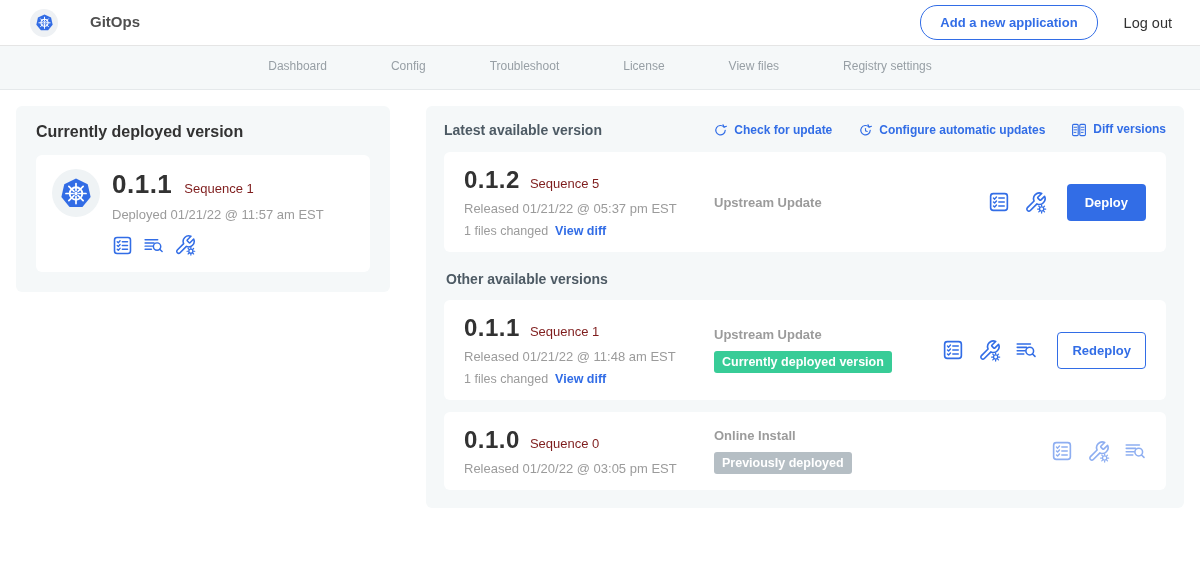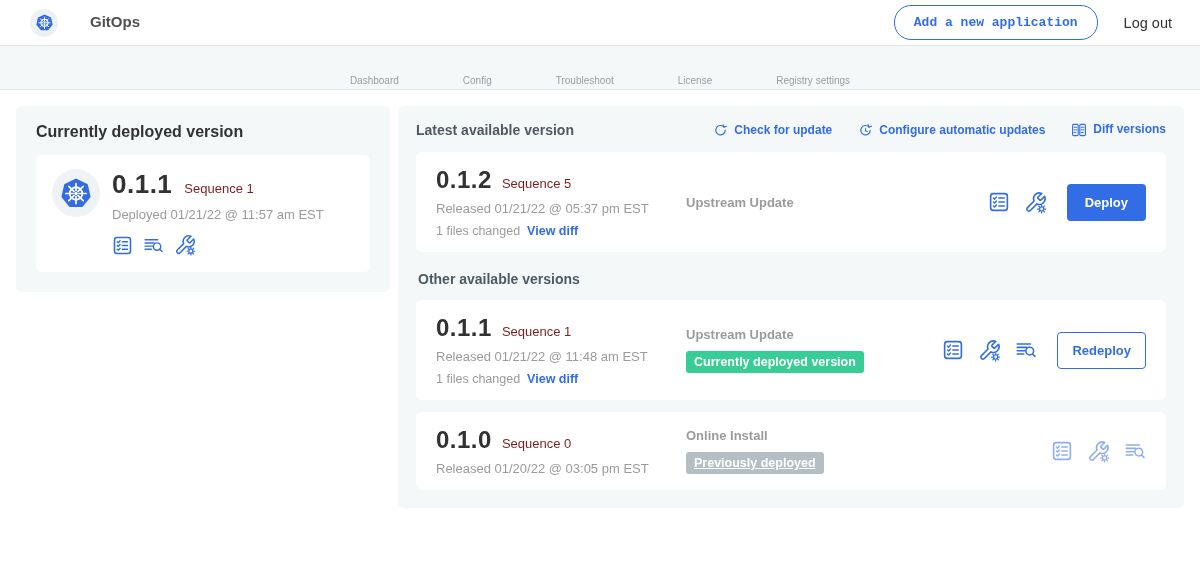--- a/index.html
+++ b/index.html
@@ -16,32 +16,32 @@
             border-bottom:1px solid #e5e5e5; background:#fff; }
   .logo-circle { width:28px; height:28px; border-radius:50%; background:#eef1f4;
                  display:flex; align-items:center; justify-content:center; margin-right:22px; flex:none; }
   .header-tab { height:46px; display:flex; align-items:center; padding:0 10px; margin-right:24px;
                 font-size:15px; font-weight:700; color:#323232; border-bottom:3px solid transparent; cursor:pointer; }
   .header-tab.active { border-bottom-color:#326de6; }
   .header-tab.secondary { font-weight:600; color:#4f4f4f; }
   .header-spacer { flex:1; }
   .add-app-btn { border:1px solid #326de6; background:#fff; color:#326de6; border-radius:17px;
                  padding:9px 19px; font-size:13px; font-weight:700; margin-right:26px; cursor:pointer;
-                 font-family:Liberation Mono, monospace; }
+                 font-family:Liberation Sans, sans-serif; }
   .logout { font-size:14.5px; color:#323232; cursor:pointer; }
 
   
   .subnav { height:44px; background:#f5f8f9; border-bottom:1px solid #e5e9eb;
             display:flex; justify-content:center; }
-  .subnav-tab { display:flex; align-items:flex-end; padding:0 4px; margin:0 28px;
-                font-size:10px; font-weight:500; color:#979fa5; border-bottom:3px solid transparent; cursor:pointer; }
+  .subnav-tab { display:flex; align-items:center; padding:0 4px; margin:0 28px;
+                font-size:12px; font-weight:500; color:#979fa5; border-bottom:3px solid transparent; cursor:pointer; }
   .subnav-tab.active { color:#323232; font-weight:700; border-bottom-color:#326de6; }
 
   
-  .main { display:flex; gap:8px; padding:16px; align-items:flex-start; }
+  .main { display:flex; gap:36px; padding:16px; align-items:flex-start; }
 
   .left-card { width:374px; flex:none; background:#f5f8f9; border-radius:6px; padding:17px 20px 20px; }
   .left-card-title { font-size:16px; font-weight:700; color:#323232; margin:0 0 14px; }
   .deployed-card { background:#fff; border-radius:6px; padding:14px 16px 16px; display:flex; gap:12px; }
   .logo-big { width:48px; height:48px; border-radius:50%; background:#eff3f5; flex:none;
               display:flex; align-items:center; justify-content:center; }
   .ver-line { display:flex; align-items:baseline; gap:12px; }
   .ver-big { font-size:26px; font-weight:700; color:#323232; letter-spacing:.5px; }
   .seq { font-size:13px; color:#7f1d1d; font-weight:500; }
   .ts { font-size:13px; color:#9b9b9b; font-weight:500; margin-top:7px; }
@@ -60,21 +60,21 @@
   .vrow .col-mid { flex:1; padding-right:10px; }
   .vrow .col-right { display:flex; align-items:center; gap:14px; }
   .ver-row-line { display:flex; align-items:baseline; gap:10px; }
   .ver-md { font-size:24px; font-weight:700; color:#323232; letter-spacing:.5px; }
   .files-line { margin-top:8px; font-size:12.5px; color:#9b9b9b; font-weight:500; }
   .view-diff { color:#326de6; font-weight:700; margin-left:7px; cursor:pointer; }
   .source-label { font-size:13px; font-weight:700; color:#9b9b9b; }
   .badge { display:inline-block; margin-top:9px; padding:4px 8px; border-radius:3px;
            color:#fff; font-size:12.5px; font-weight:700; }
   .badge.success { background:#38cc97; }
-  .badge.muted { background:#b5bec4;text-decoration:underline; }
+  .badge.muted { background:#b5bec4; }
   .btn-solid { background:#326de6; color:#fff; border:none; border-radius:4px; padding:11px 18px;
                font-size:13px; font-weight:700; margin-left:6px; cursor:pointer; font-family:inherit; }
   .btn-outline { background:#fff; color:#326de6; border:1px solid #326de6; border-radius:4px;
                  padding:10px 14px; font-size:13px; font-weight:700; margin-left:6px; cursor:pointer; font-family:inherit; }
   .other-label { margin:19px 0 13px 2px; }
   .vrow.gap-bottom { margin-bottom:12px; }
   .muted-icons .icon-btn { opacity:.55; }
 </style>
 </head>
 <body>
@@ -181,20 +181,23 @@
   <div class="subnav-tab">
       <span>Config</span>
     </div>
   <div class="subnav-tab">
       <span>Troubleshoot</span>
     </div>
   <div class="subnav-tab">
       <span>License</span>
     </div>
   <div class="subnav-tab">
+      <span>View files</span>
+    </div>
+  <div class="subnav-tab">
       <span>Registry settings</span>
     </div>
 </div>
 
 <div class="main">
 
   <div class="left-card">
     <h2 class="left-card-title">Currently deployed version</h2>
     <div class="deployed-card">
       <div class="logo-big">

